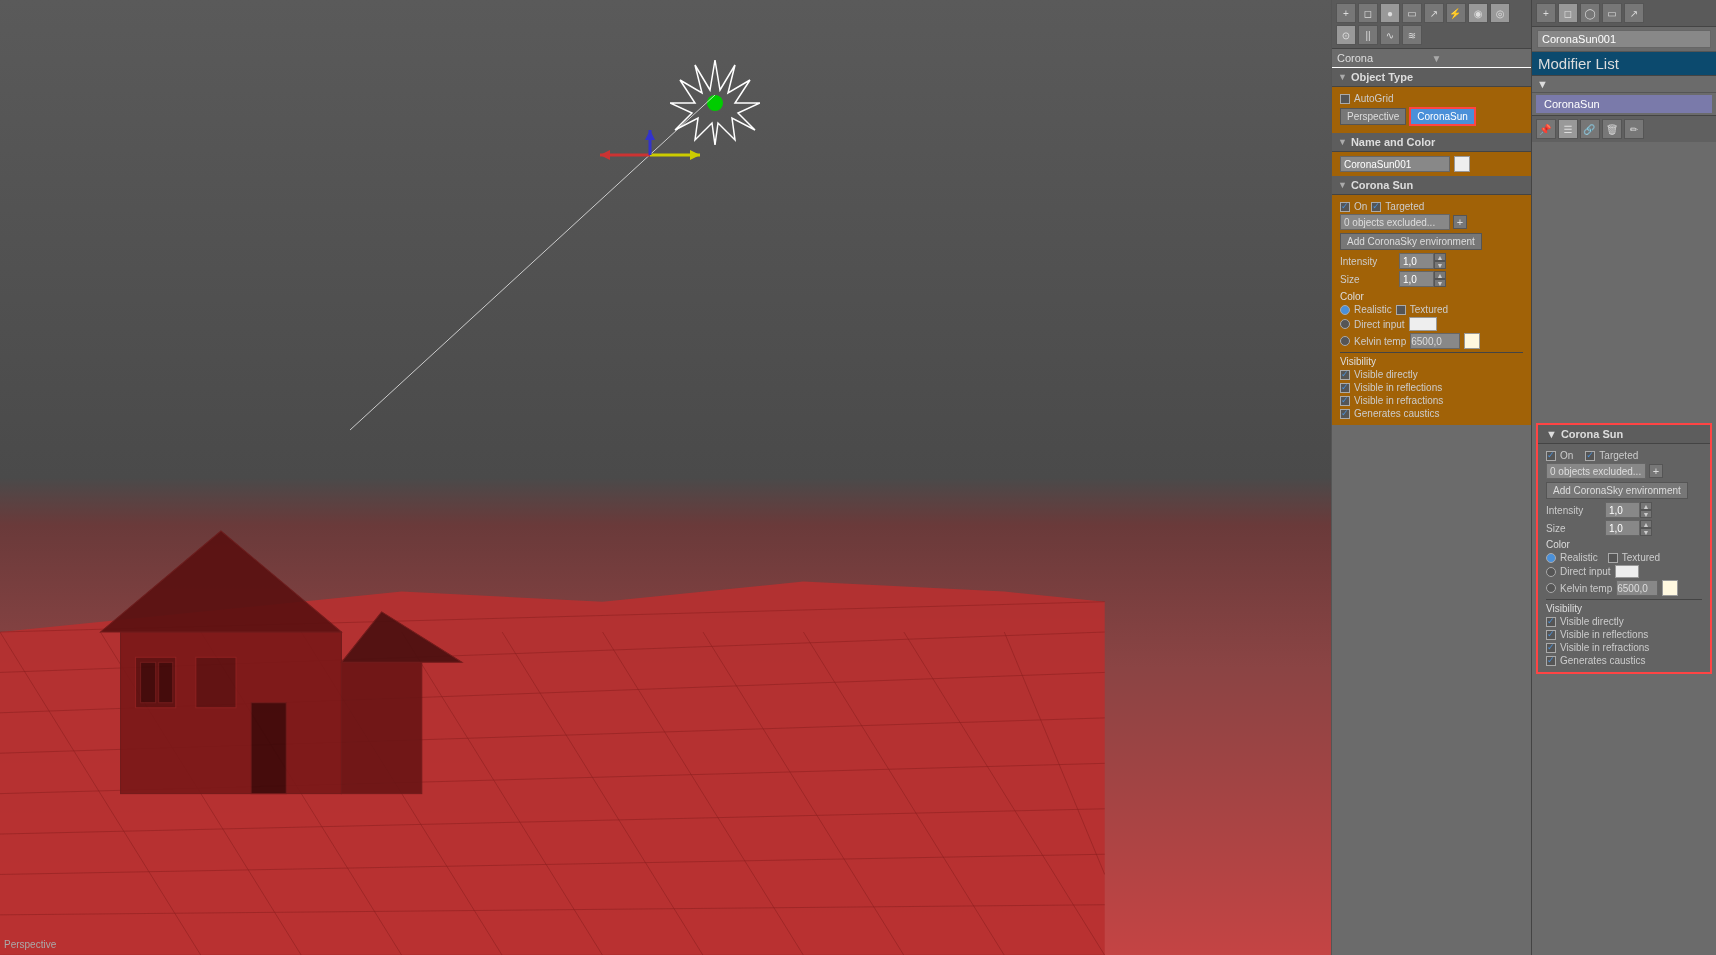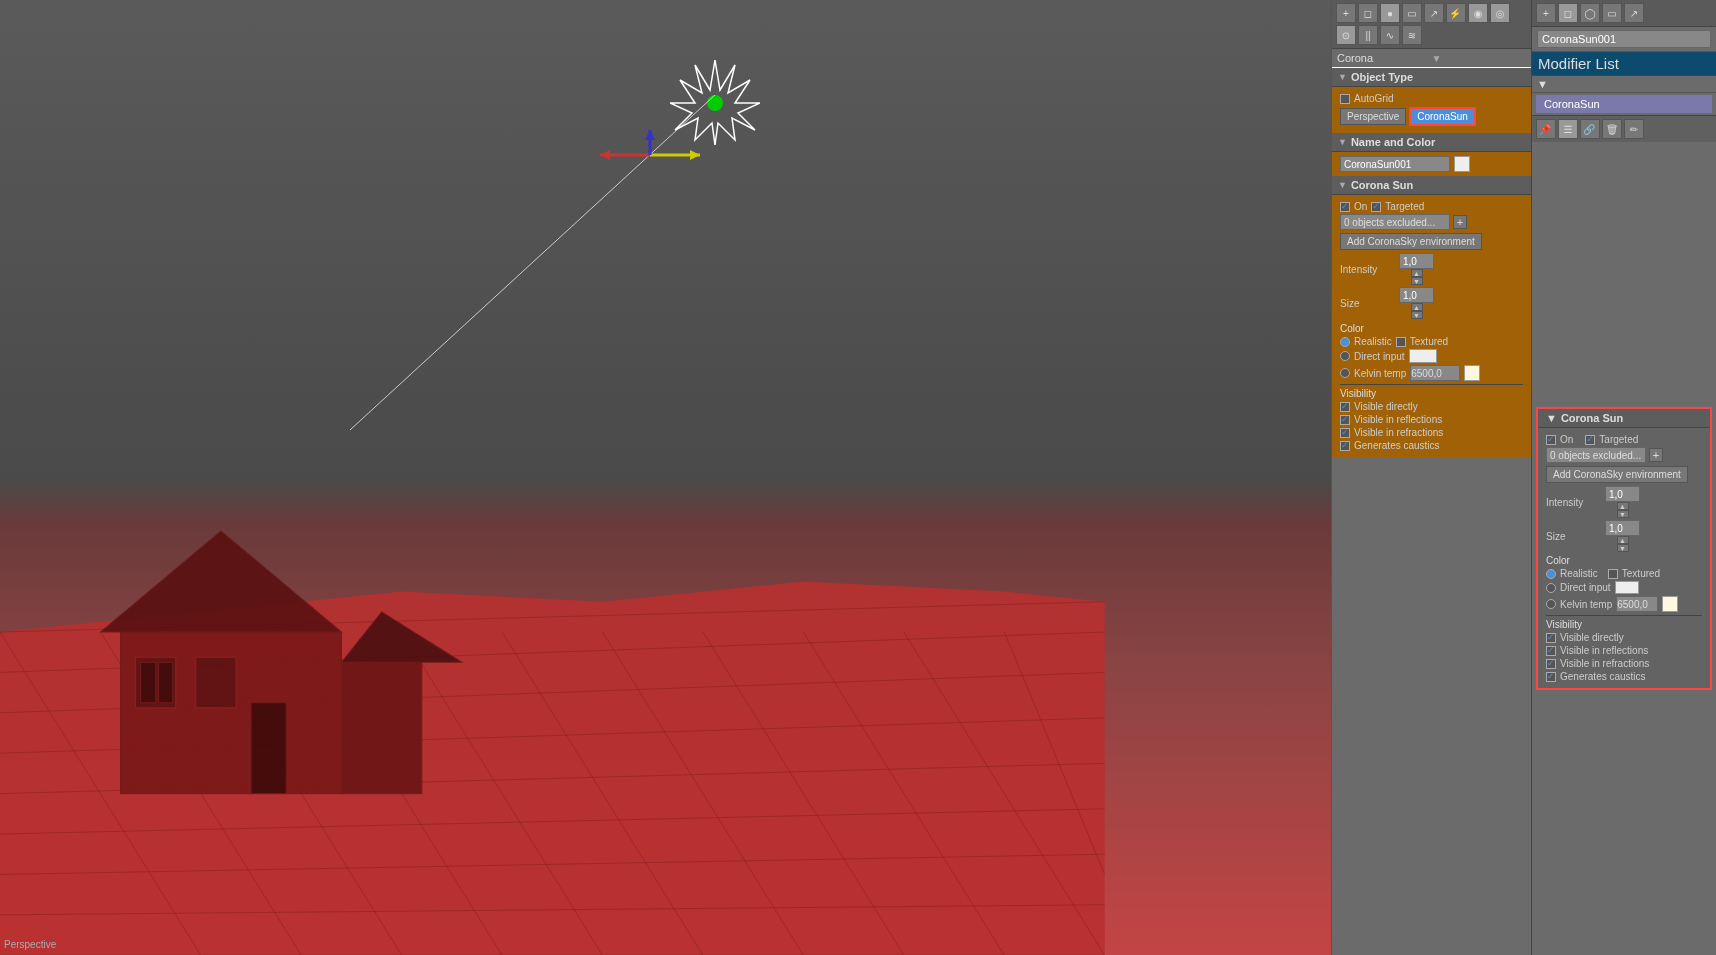--- a/index.html
+++ b/index.html
@@ -119,21 +119,20 @@
       position: absolute;
       top: -2px;
       left: 0px;
       font-size: 9px;
       color: #4a90d9;
     }
 
     .spinner-input {
       display: flex;
       align-items: center;
-      flex-direction: column;
     }
     .spinner-input input {
       width: 35px;
       background: #888;
       border: 1px solid #666;
       color: #fff;
       font-size: 10px;
       padding: 1px 3px;
       height: 16px;
     }

